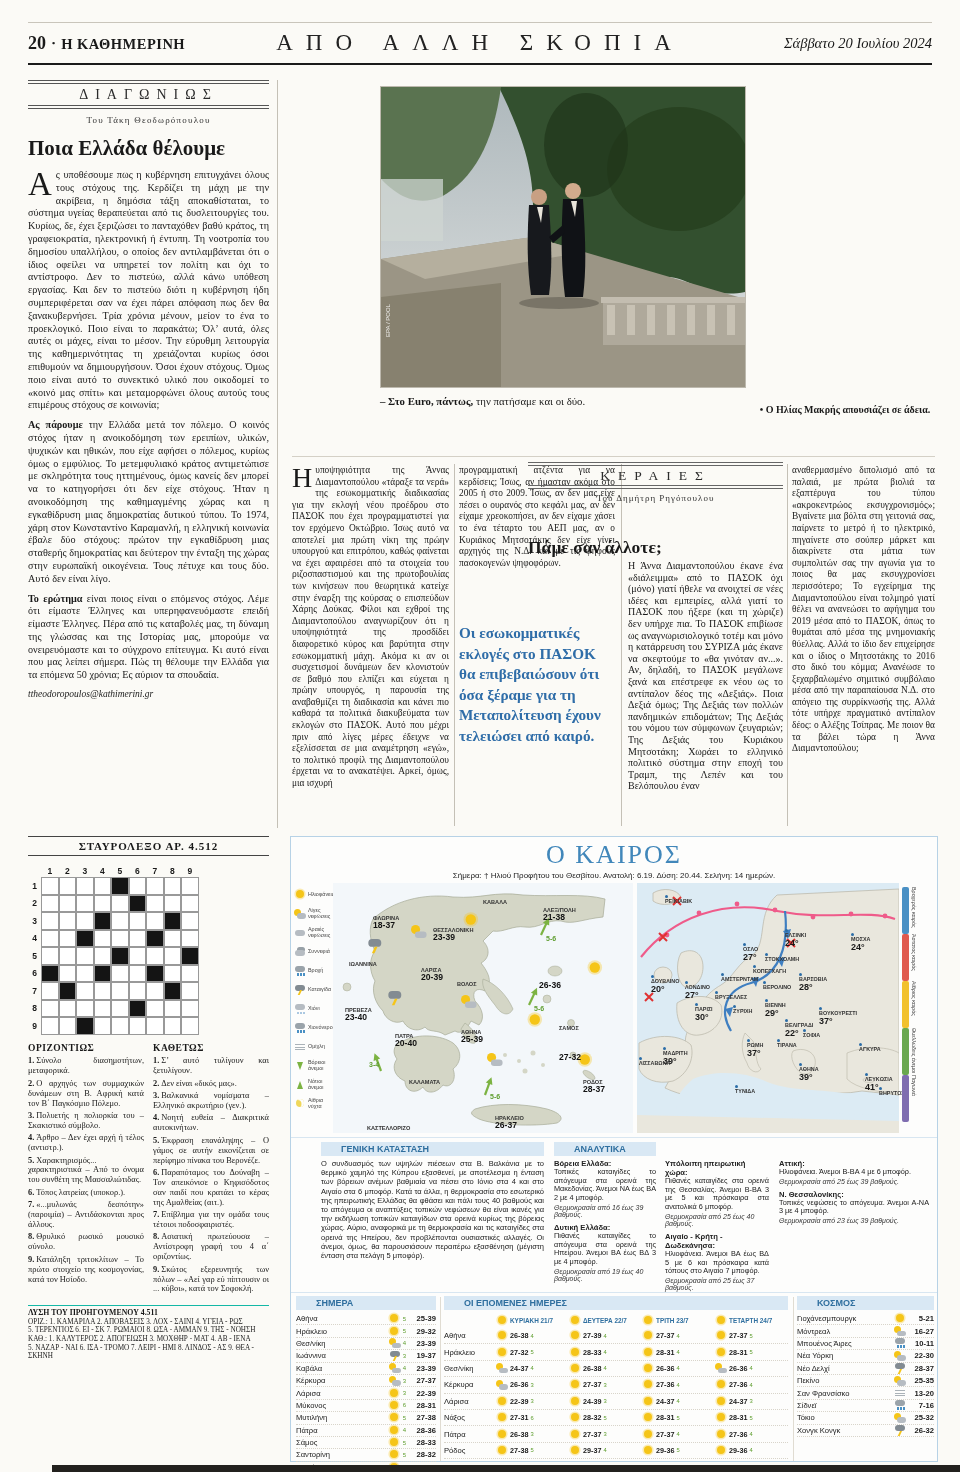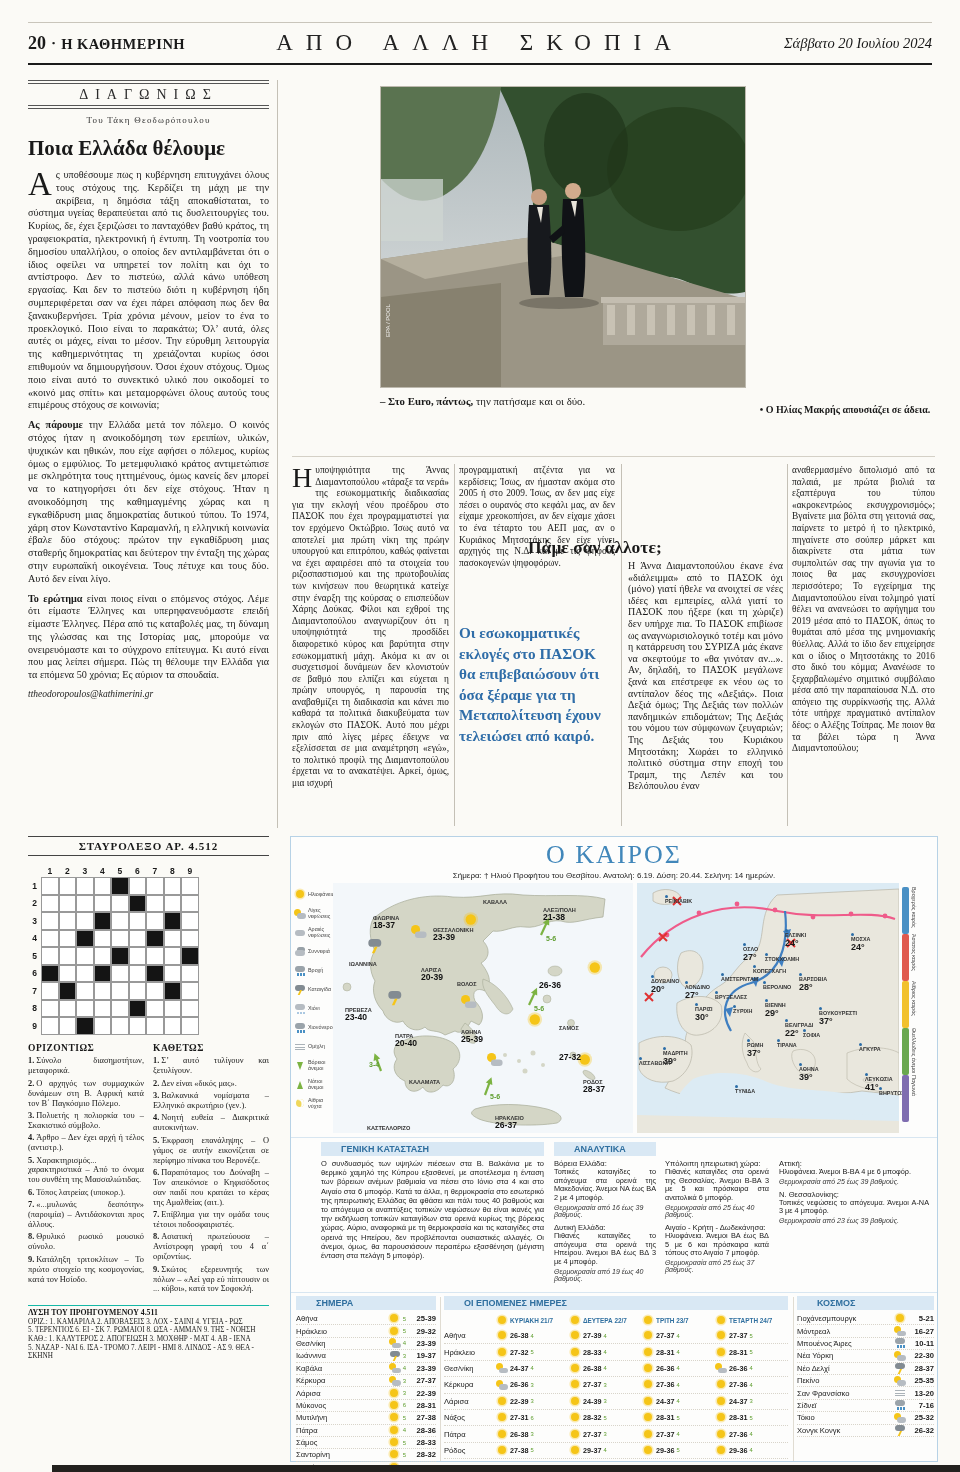--- a/index.html
+++ b/index.html
@@ -100,21 +100,21 @@
   .map-ic{position:absolute}
 
   .w-texts{position:relative;height:152px;border-top:1px solid #d8e6f1;margin-top:2px}
   .bar{background:#d9e8f4;color:#2f6f9f;font-weight:bold;font-size:9px;padding:2px 20px;margin-bottom:3px}
   .geniki{position:absolute;left:30px;top:4px;width:223px}
   .g-text{font-size:7.5px;line-height:9.2px;text-align:justify}
   .an1{position:absolute;left:263px;top:4px;width:102px}
   .an2{position:absolute;left:374px;top:4px;width:104px;padding-top:17px}
   .an3{position:absolute;left:488px;top:4px;width:150px;padding-top:17px}
   .region{margin-bottom:5px}
-  .rg-name{font-weight:normal;font-size:7.6px;color:#222}
+  .rg-name{font-weight:bold;font-size:7.6px;color:#222}
   .rg-text{font-size:7.3px;line-height:8.7px;text-align:justify}
   .rg-temps{font-size:7px;font-style:italic;color:#333;margin-top:1px}
 
   .w-tables{position:relative;height:172px;border-top:1px solid #d8e6f1;margin-top:2px}
   .tvr{position:absolute;top:4px;bottom:4px;width:1px;background:#e0dcd2}
   .ts{position:absolute;left:5px;top:3px;width:140px}
   .te{position:absolute;left:153px;top:3px;width:344px}
   .tk{position:absolute;left:506px;top:3px;width:137px}
   .trow{display:flex;align-items:center;height:11.4px;border-bottom:1px dotted #d8d4ca;font-size:7.6px}
   .trow .nm{flex:1}
@@ -232,20 +232,24 @@
   <div class="note">• Ο Ηλίας Μακρής απουσιάζει σε άδεια.</div>
 
   <div class="mcol" id="m1">
     <span class="mdrop">Η</span><span> υποψηφιότητα της Άννας Διαμαντοπούλου «τάραξε τα νερά» της εσωκομματικής διαδικασίας για την εκλογή νέου προέδρου στο ΠΑΣΟΚ που έχει προγραμματιστεί για τον ερχόμενο Οκτώβριο. Ίσως αυτό να αποτελεί μια πρώτη νίκη της πρώην υπουργού και επιτρόπου, καθώς φαίνεται να έχει αφαιρέσει από τα στοιχεία του ριζοσπαστισμού και της πρωτοβουλίας των κινήσεων που θεωρητικά κατείχε στην έναρξη της κούρσας ο επισπεύδων Χάρης Δούκας. Φίλοι και εχθροί της Διαμαντοπούλου αναγνωρίζουν ότι η υποψηφιότητά της προσδίδει διαφορετικό κύρος και βαρύτητα στην εσωκομματική μάχη. Ακόμα κι αν οι συσχετισμοί δυνάμεων δεν κλονιστούν σε βαθμό που ελπίζει και εύχεται η πρώην υπουργός, η παρουσία της αναβαθμίζει τη διαδικασία και κάνει πιο καθαρά τα πολιτικά διακυβεύματα των εκλογών στο ΠΑΣΟΚ. Αυτό που μέχρι πριν από λίγες μέρες έδειχνε να εξελίσσεται σε μια αναμέτρηση «εγώ», το πολιτικό προφίλ της Διαμαντοπούλου έρχεται να το ανακατέψει. Αρκεί, όμως, μια ισχυρή</span>
   </div>
   <div class="mcol" id="m2">
     <span>προγραμματική ατζέντα για να κερδίσεις; Ίσως, αν ήμασταν ακόμα στο 2005 ή στο 2009. Ίσως, αν δεν μας είχε πέσει ο ουρανός στο κεφάλι μας, αν δεν είχαμε χρεοκοπήσει, αν δεν είχαμε χάσει το ένα τέταρτο του ΑΕΠ μας, αν ο Κυριάκος Μητσοτάκης δεν είχε γίνει αρχηγός της Ν.Δ. και με τις ψήφους πασοκογενών ψηφοφόρων.</span>
   </div>
   <div class="pq">Οι εσωκομματικές εκλογές στο ΠΑΣΟΚ θα επιβεβαιώσουν ότι όσα ξέραμε για τη Μεταπολίτευση έχουν τελειώσει από καιρό.</div>
 
+  <div class="kh">
+    <div class="kh-kick">ΚΕΡΑΙΕΣ</div>
+    <div class="kh-by">Του Δημήτρη Ρηγόπουλου</div>
+  </div>
   <div class="k-title">Πάμε σαν άλλοτε;</div>
   <div class="k-body">Η Άννα Διαμαντοπούλου έκανε ένα «διάλειμμα» από το ΠΑΣΟΚ όχι (μόνο) γιατί ήθελε να ανοιχτεί σε νέες ιδέες και εμπειρίες, αλλά γιατί το ΠΑΣΟΚ που ήξερε (και τη χώριζε) δεν υπήρχε πια. Το ΠΑΣΟΚ επιβίωσε ως αναγνωρισιολογικό τοτέμ και μόνο η κατάρρευση του ΣΥΡΙΖΑ μάς έκανε να σκεφτούμε το «θα γινόταν αν...». Αν, δηλαδή, το ΠΑΣΟΚ μεγάλωνε ξανά και επέστρεφε εκ νέου ως το αντίπαλον δέος της «Δεξιάς». Ποια Δεξιά όμως; Της Δεξιάς των πολλών πανδημικών επιδομάτων; Της Δεξιάς του νόμου των σύμφωνων ζευγαριών; Της Δεξιάς του Κυριάκου Μητσοτάκη; Χωράει το ελληνικό πολιτικό σύστημα στην εποχή του Τραμπ, της Λεπέν και του Βελόπουλου έναν</div>
   <div class="mcol" id="m4">
     <span>αναθερμασμένο διπολισμό από τα παλαιά, με πρώτα βιολιά τα εξαπτέρυγα του τύπου «ακροκεντρώος εκσυγχρονισμός»; Βγαίνετε μια βόλτα στη γειτονιά σας, παίρνετε το μετρό ή το ηλεκτρικό, πηγαίνετε στο σούπερ μάρκετ και διακρίνετε στα μάτια των συμπολιτών σας την αγωνία για το ποιος θα μας εκσυγχρονίσει περισσότερο; Το εγχείρημα της Διαμαντοπούλου είναι τολμηρό γιατί θέλει να ανανεώσει το αφήγημα του 2019 μέσα από το ΠΑΣΟΚ, όπως το θυμάται από μέσα της μνημονιακής θύελλας. Αλλά το ίδιο δεν επιχείρησε και ο ίδιος ο Μητσοτάκης το 2016 στο δικό του κόμμα; Ανανέωσε το ξεχαρβαλωμένο σημιτικό συμβόλαιο μέσα από την παραπαίουσα Ν.Δ. στο απόγειο της συρρίκνωσής της. Αλλά τότε υπήρχε πραγματικό αντίπαλον δέος: ο Αλέξης Τσίπρας. Με ποιον θα τα βάλει τώρα η Άννα Διαμαντοπούλου;</span>
   </div>
 
   <div class="xw">
     <div class="xw-title">ΣΤΑΥΡΟΛΕΞΟ ΑΡ. 4.512</div>
     <div id="xw-grid">
         <div class="xw-lab"></div>

